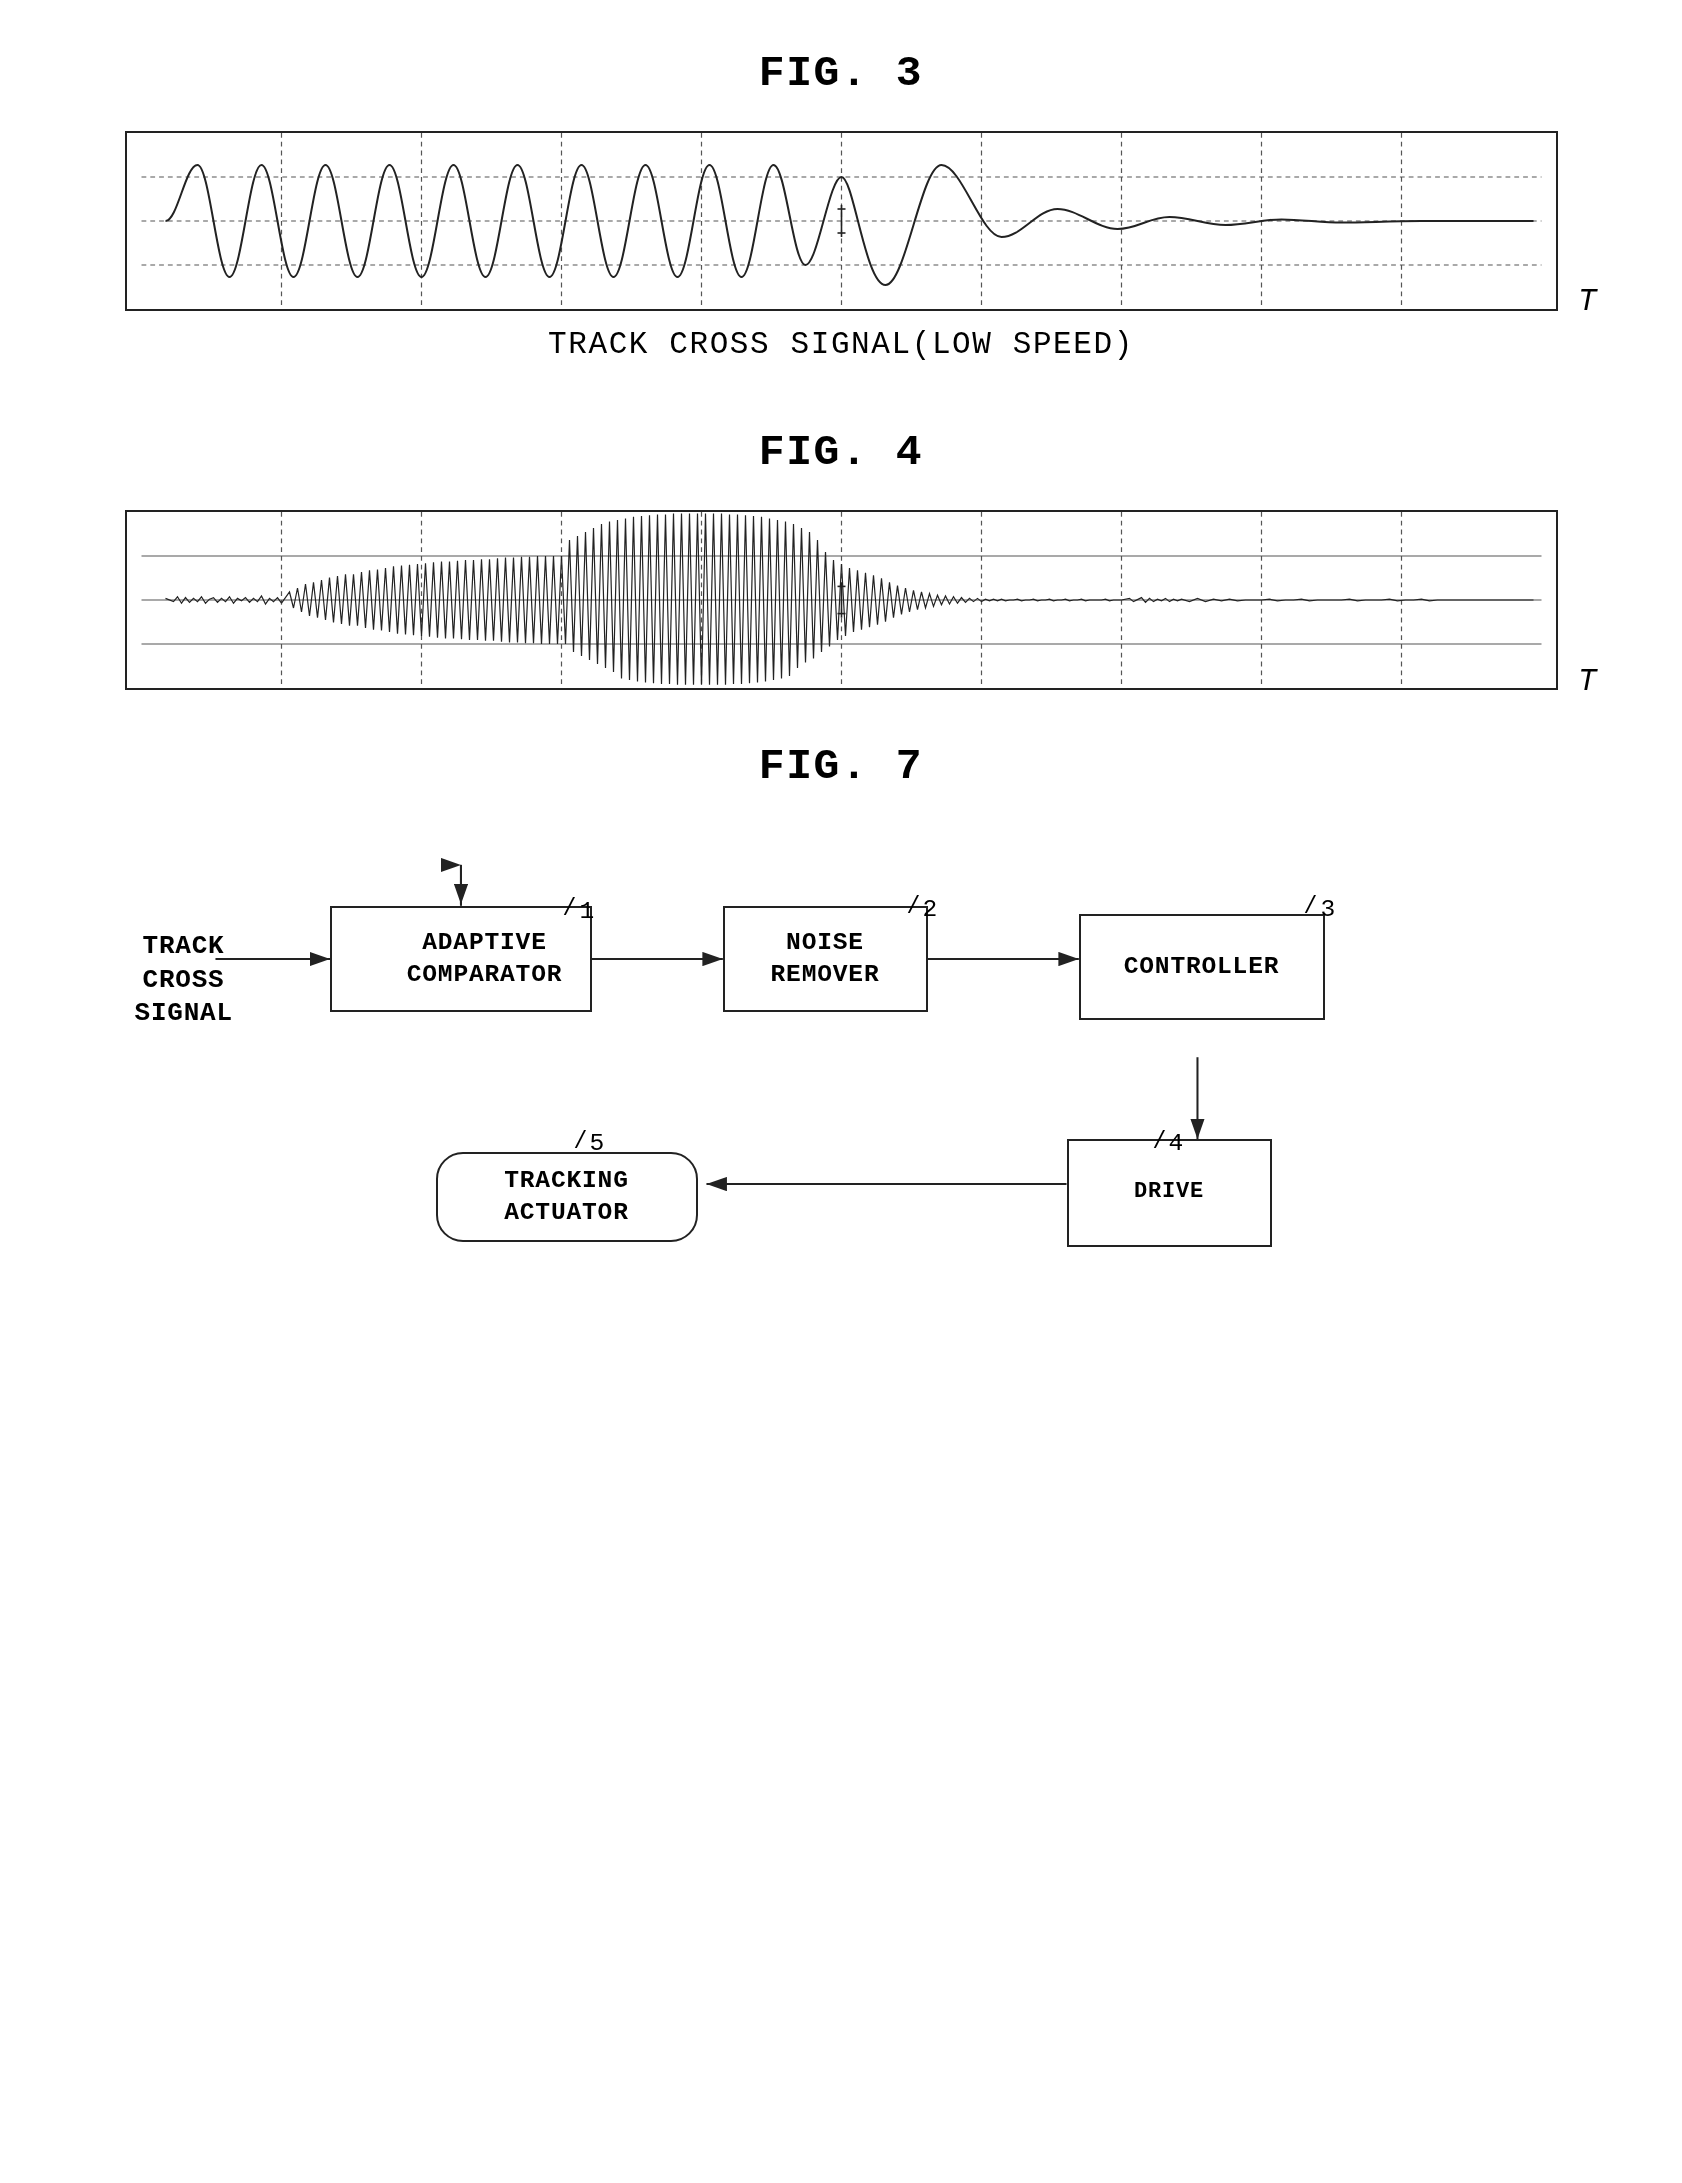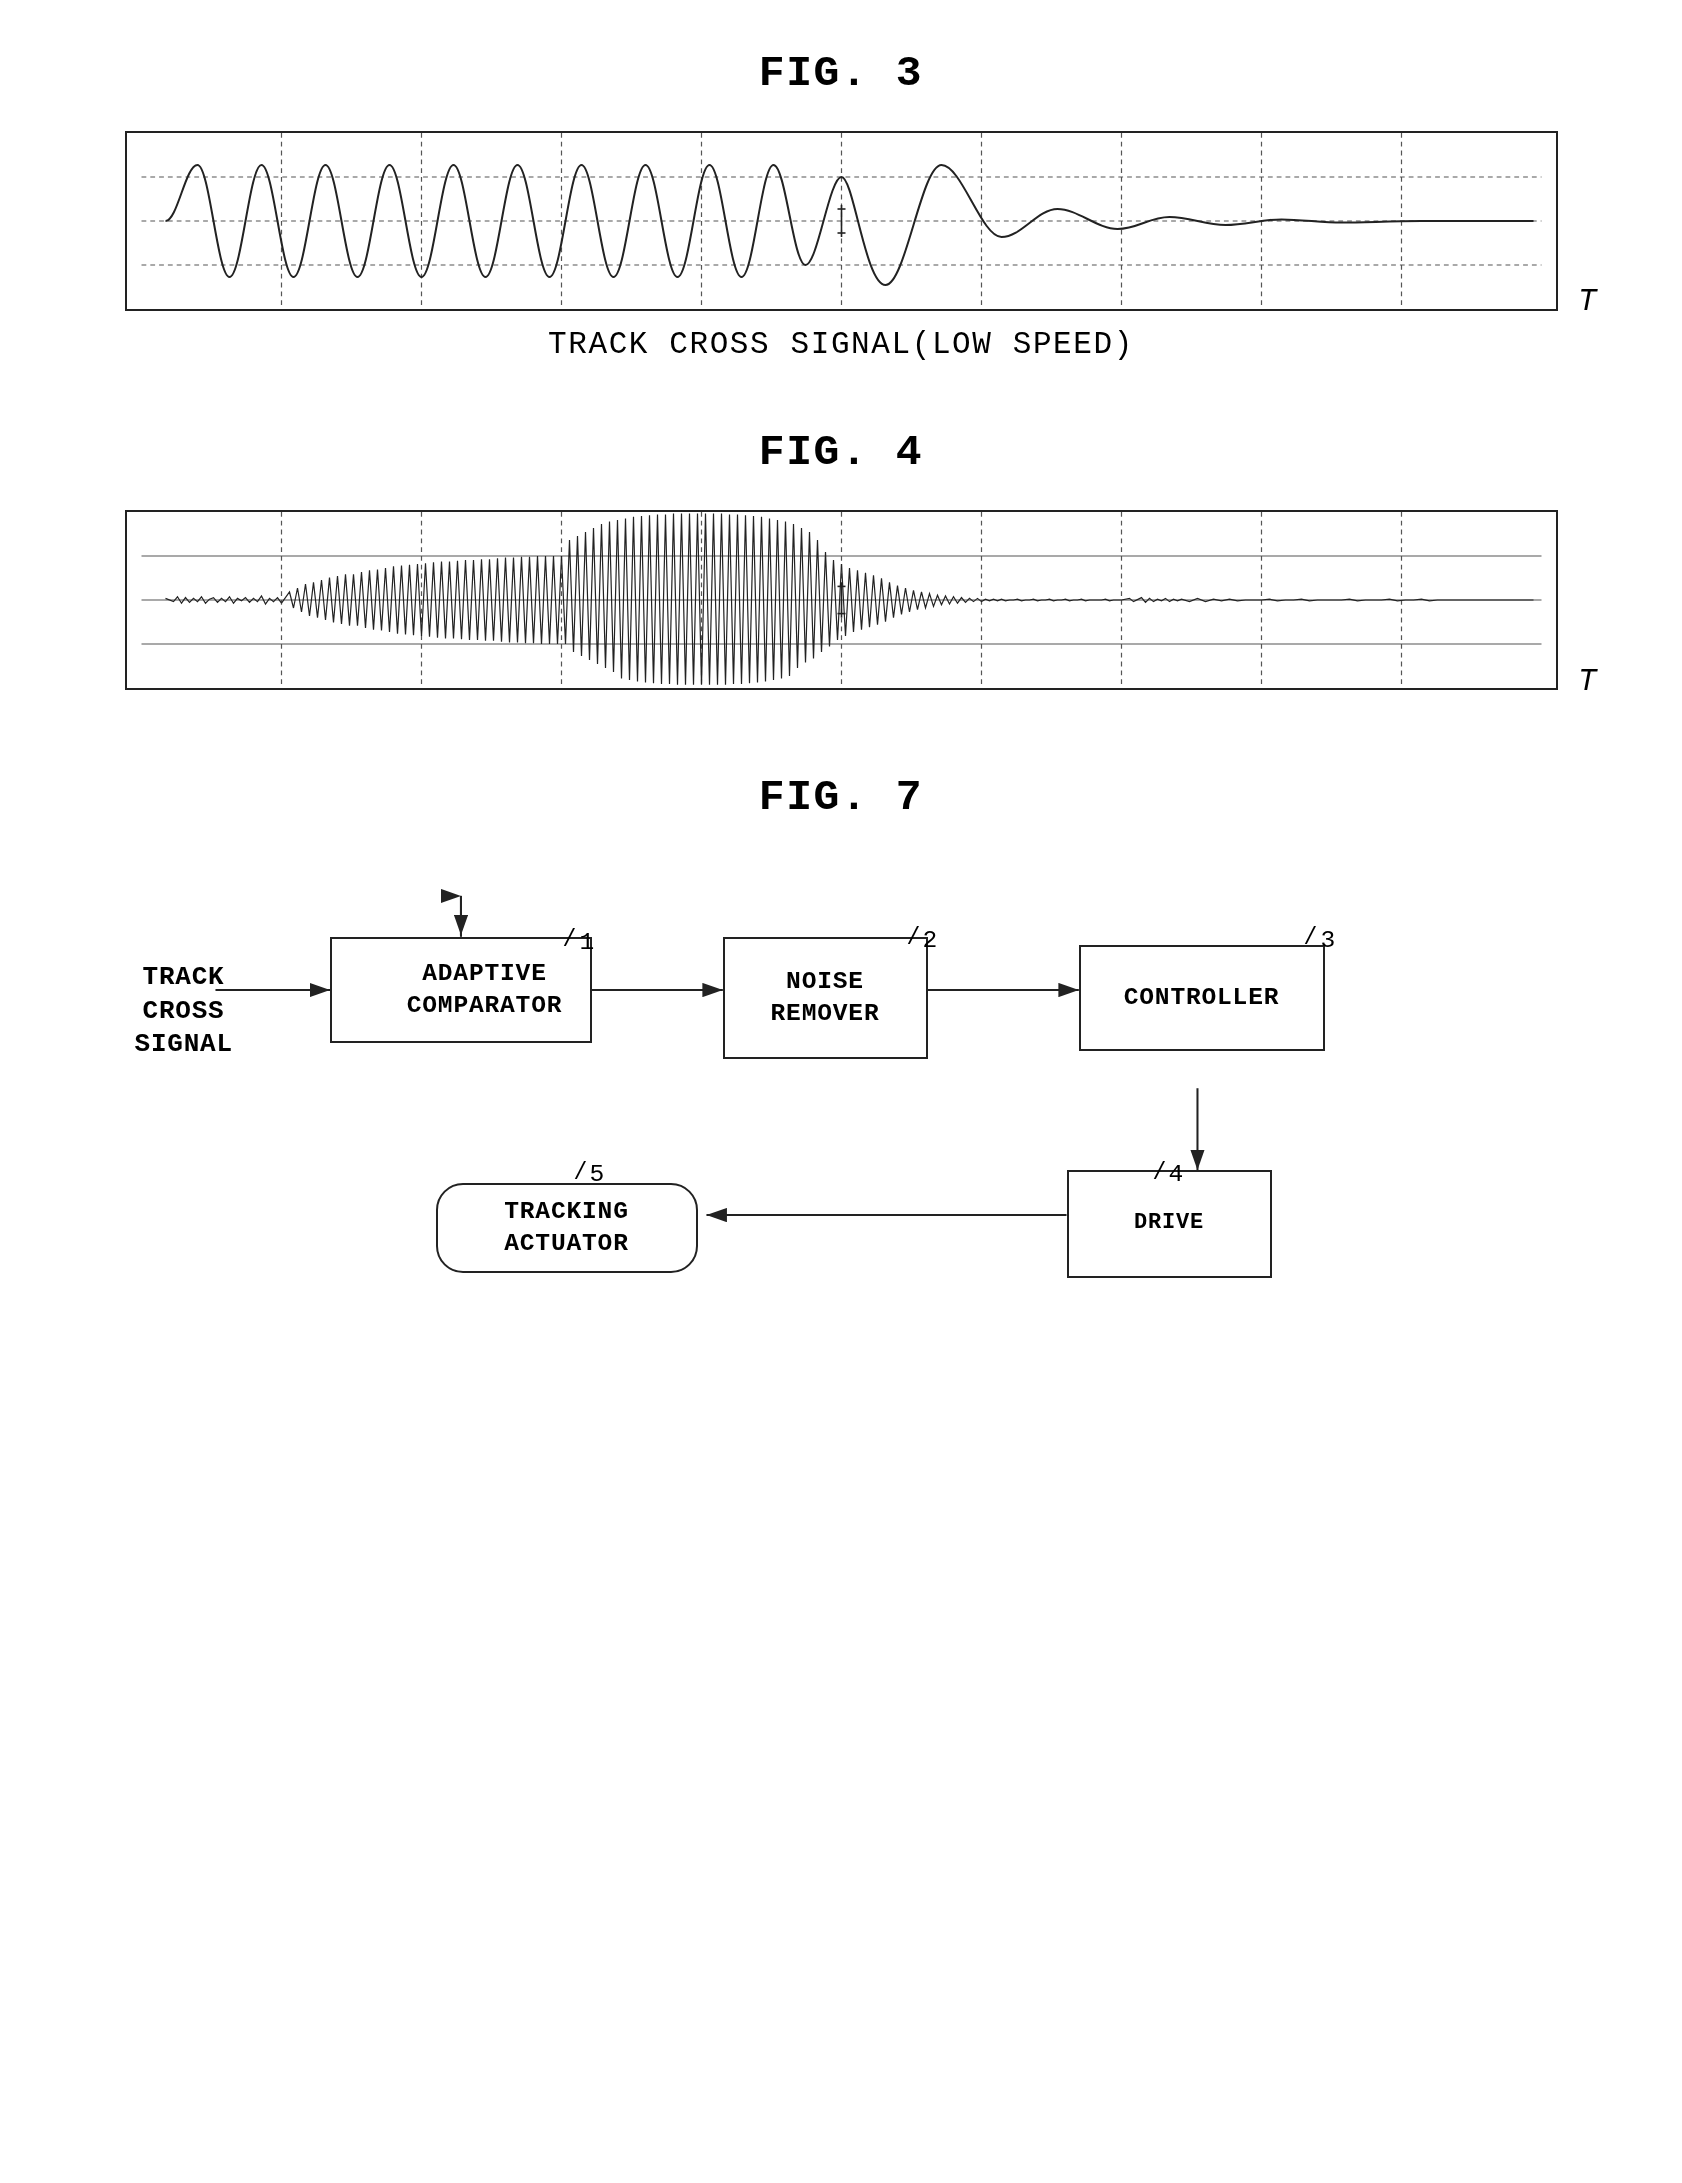--- a/index.html
+++ b/index.html
@@ -64,21 +64,21 @@
       position: absolute;
       right: -39px;
       bottom: -8.2px;
       font-size: 31px;
       font-style: italic;
     }
 
     
     .fig4-section {
       width: 1474px;
-      margin-bottom: 66px;
+      margin-bottom: 35px;
     }
 
     
     .fig5-section {
       width: 1474px;
     }
 
     .block-diagram {
       position: relative;
       width: 1433px;
@@ -294,21 +294,21 @@
       </div>
 
       <div class="block-box" style="left:205px; top:82px; width:262px; height:106px; font-size:24.6px;padding-left:48px;">
         <span>ADAPTIVE<br>COMPARATOR</span>
       </div>
 
       <div class="ref-num" style="left:455px; top:74px;">1</div>
 
       <div style="position:absolute; left:438px; top:72px; font-size:23px;">/</div>
 
-      <div class="block-box" style="left:598px; top:82px; width:205px; height:122px; font-size:24.6px;">
+      <div class="block-box" style="left:598px; top:82px; width:205px; height:106px; font-size:24.6px;">
         <span>NOISE<br>REMOVER</span>
       </div>
 
       <div class="ref-num" style="left:798px; top:72px;">2</div>
       <div style="position:absolute; left:782px; top:70px; font-size:23px;">/</div>
 
       <div class="block-box" style="left:954px; top:90px; width:246px; height:106px; font-size:24.6px;">
         <span>CONTROLLER</span>
       </div>
 

